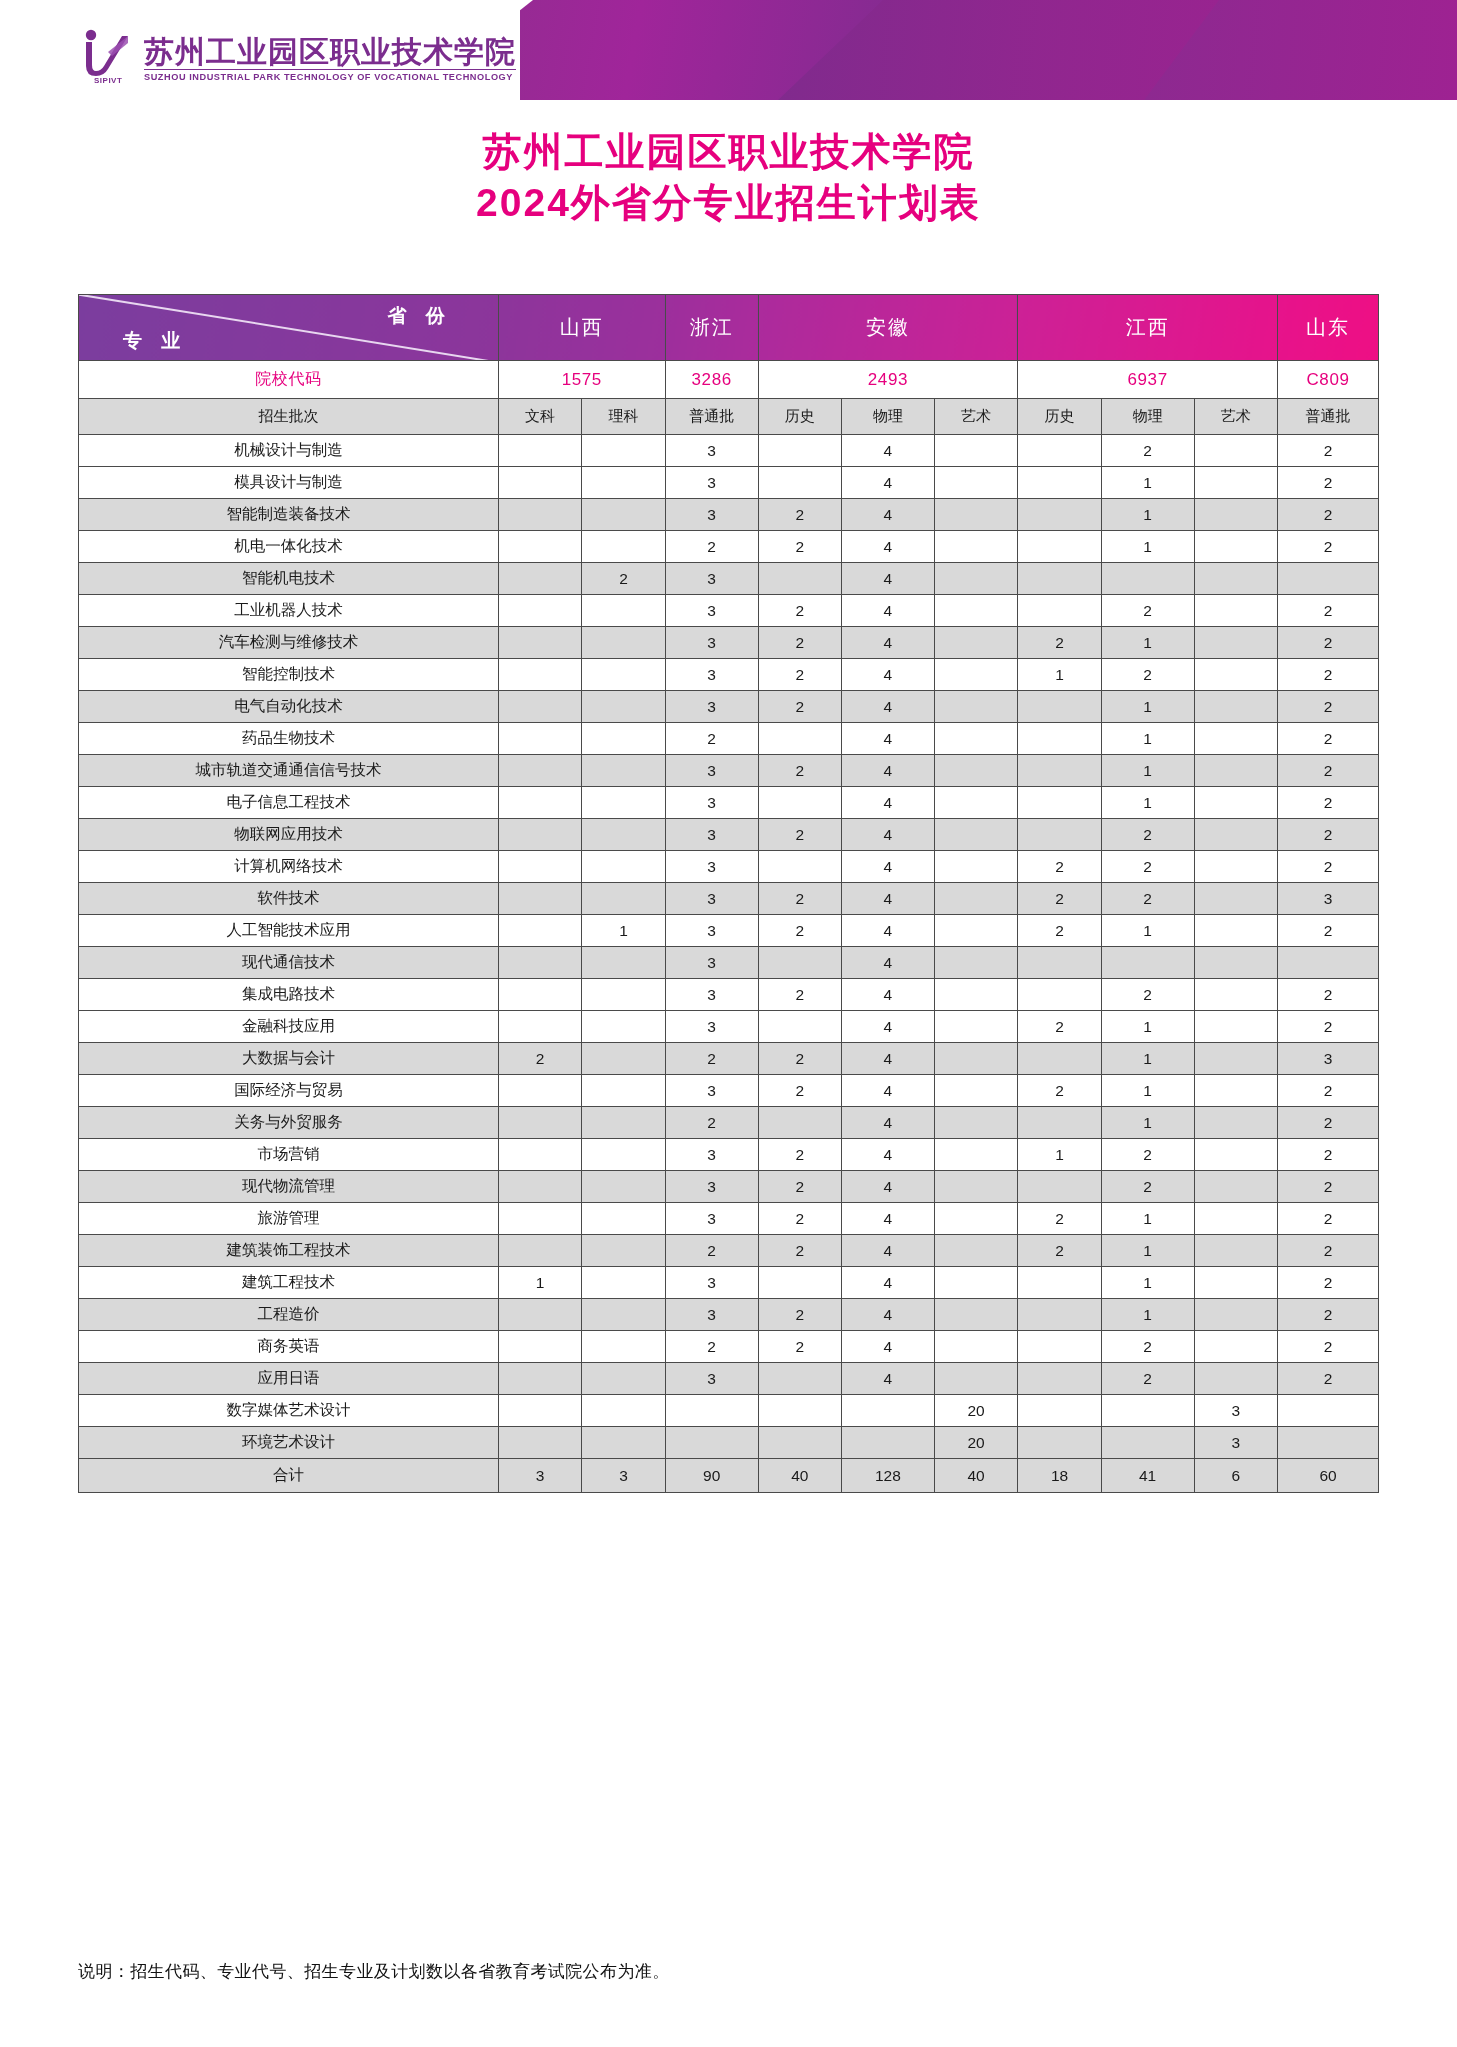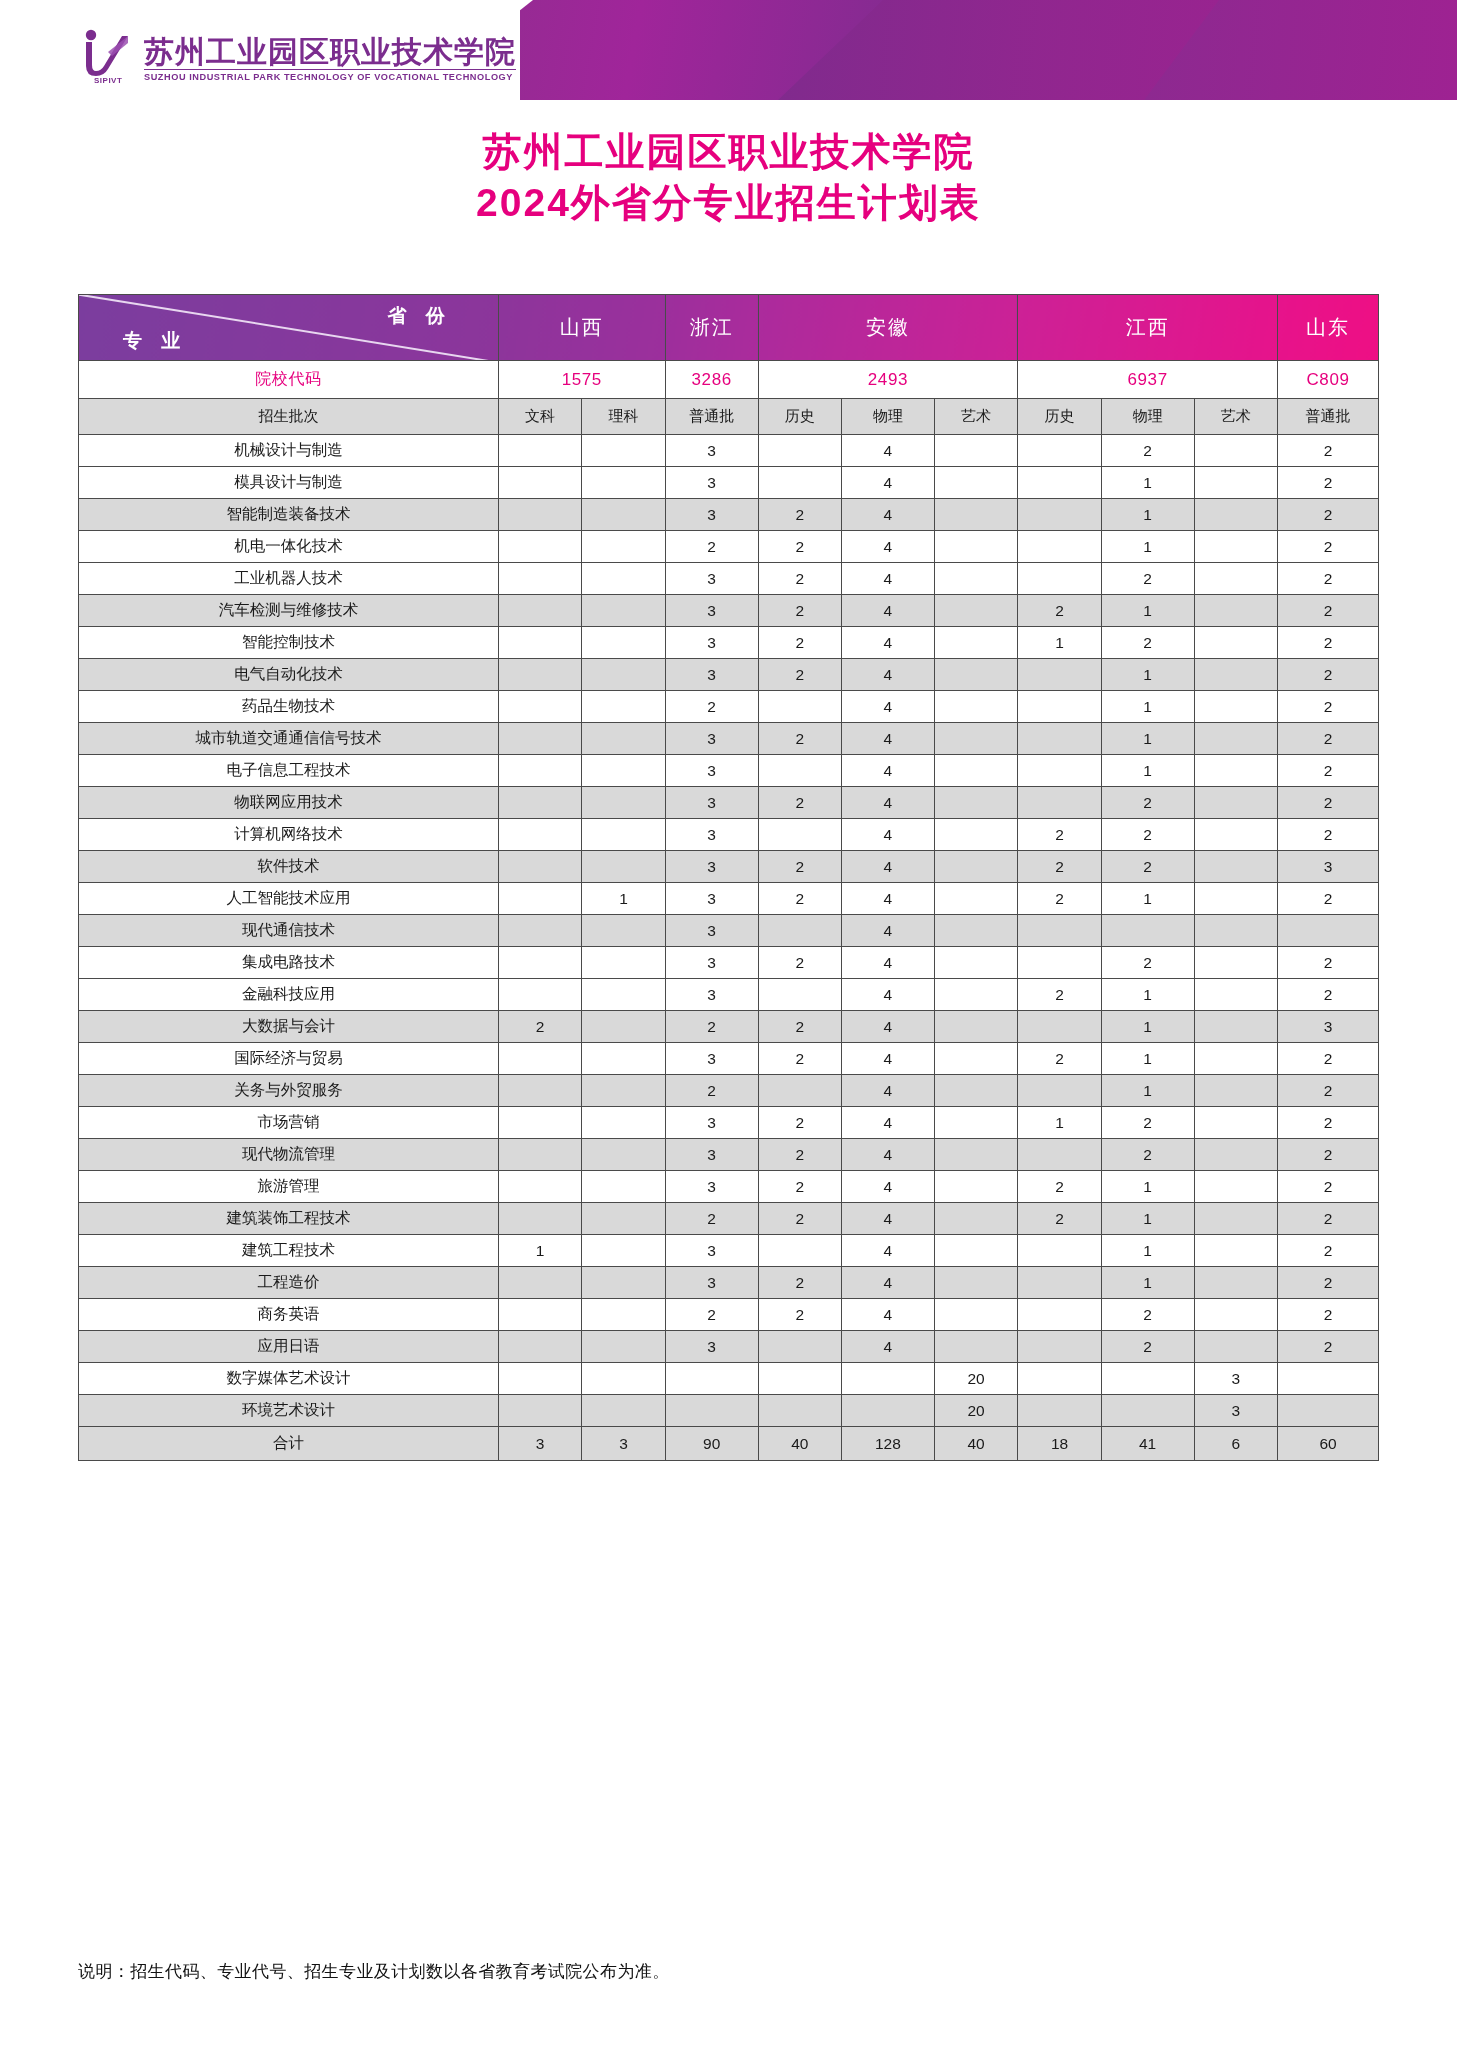--- a/index.html
+++ b/index.html
@@ -349,20 +349,33 @@
           <td></td>
           <td>2</td>
           <td>2</td>
           <td>4</td>
           <td></td>
           <td></td>
           <td>1</td>
           <td></td>
           <td>2</td>
         </tr>
+        <tr class="data-row even">
+          <td class="major">智能机电技术</td>
+          <td></td>
+          <td>2</td>
+          <td>3</td>
+          <td></td>
+          <td>4</td>
+          <td></td>
+          <td></td>
+          <td></td>
+          <td></td>
+          <td></td>
+        </tr>
         <tr class="data-row odd">
           <td class="major">工业机器人技术</td>
           <td></td>
           <td></td>
           <td>3</td>
           <td>2</td>
           <td>4</td>
           <td></td>
           <td></td>
           <td>2</td>

